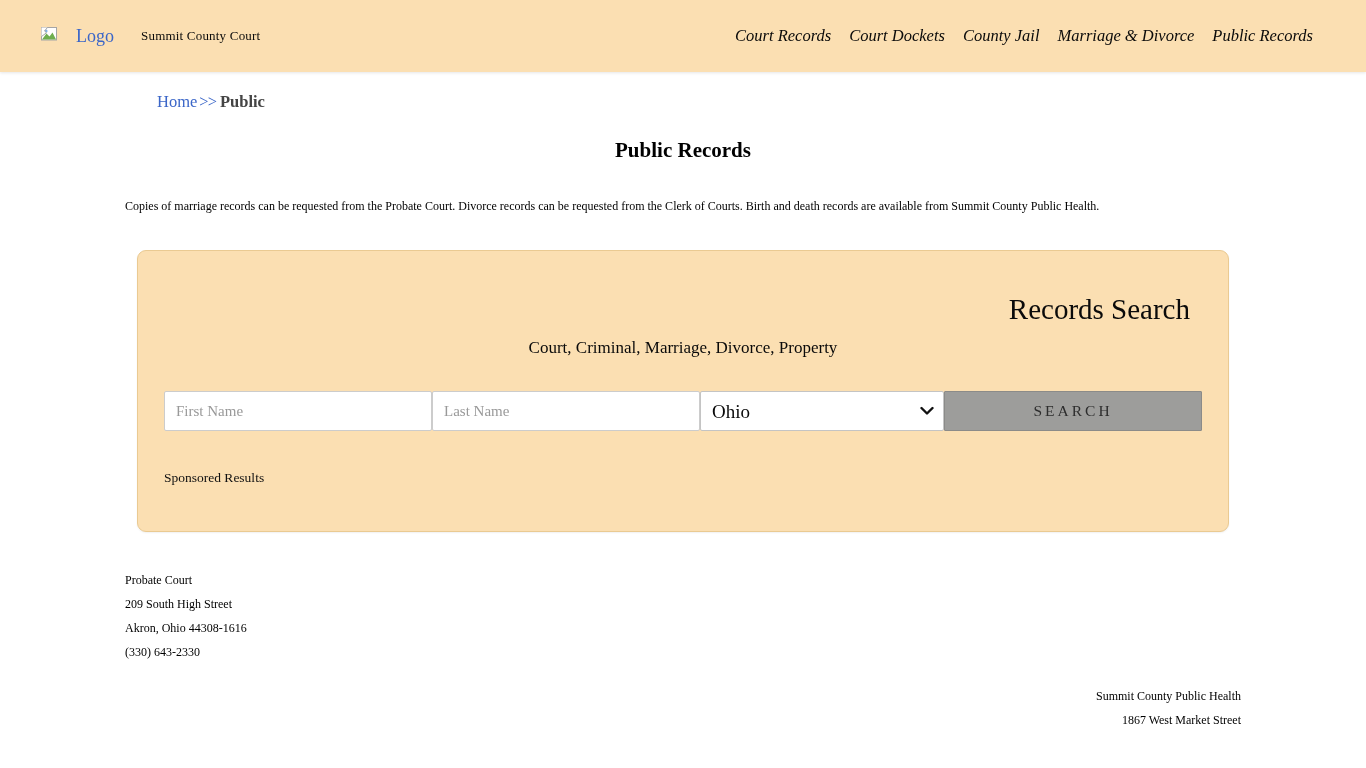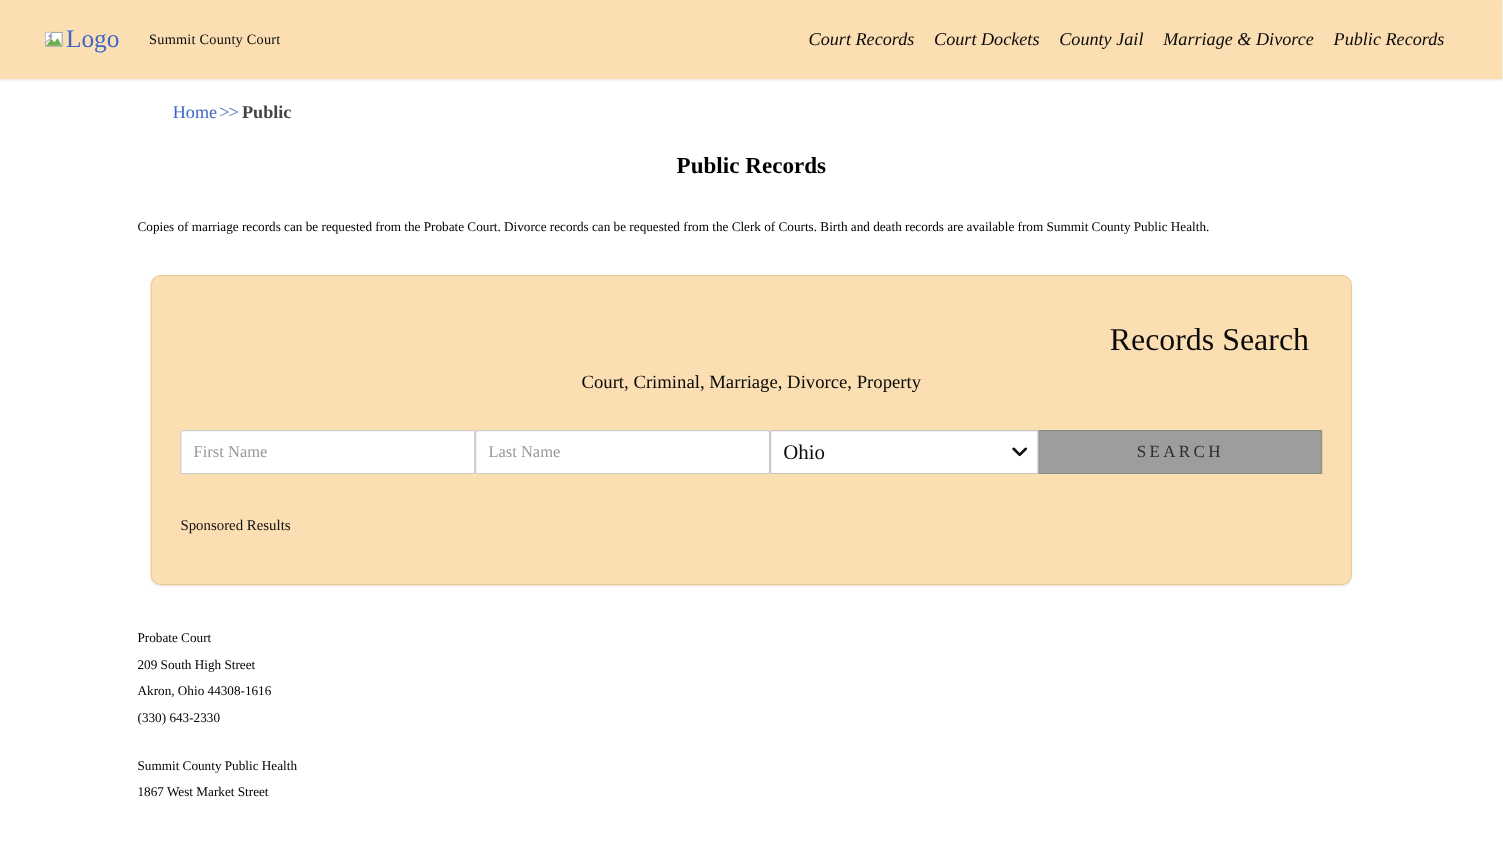--- a/index.html
+++ b/index.html
@@ -22,23 +22,23 @@
 
   
   .header{
     height:72px;background:var(--header-bg,#FBDFB2);
     display:flex;align-items:center;
     padding:0 53px 0 40px;
     box-shadow:0 1px 3px rgba(0,0,0,0.10);
     position:relative;z-index:2;
   }
   .logo-link{
-    display:flex;align-items:center;gap:2px;
+    display:flex;align-items:flex-start;gap:18px;
     color:var(--link-blue,#3B66C8);text-decoration:none;
-    font-size:23px;cursor:pointer;
+    font-size:18px;cursor:pointer;
   }
   .logo-link svg{display:block;}
   .site-title{
     margin-left:27px;font-size:13px;color:#0a0a0a;letter-spacing:.2px;
   }
   .nav{margin-left:auto;display:flex;align-items:center;gap:18px;font-style:italic;}
   .nav a{
     color:#0a0a0a;text-decoration:none;font-size:16.5px;white-space:nowrap;cursor:pointer;
   }
 
@@ -104,21 +104,21 @@
     color:#2d2d2d;font-size:15.5px;letter-spacing:3px;
     font-family:"Liberation Serif","DejaVu Serif",serif;
     cursor:pointer;border-radius:1px;
   }
   .sponsored{
     margin-top:39px;font-size:13.5px;color:#111;
   }
 
   
   .contacts{margin-top:36px;font-size:12px;line-height:24px;color:#000;}
-  .contact-block + .contact-block{margin-top:20px;}
+  .contact-block + .contact-block{margin-top:20px;text-align:right;}
 </style>
 </head>
 <body>
 
 <div class="header">
   <a class="logo-link">
     <span style="line-height:0;">
       <svg width="18" height="16" viewBox="0 0 18 16">
         <rect x="1.5" y="1.5" width="15" height="12.5" fill="#ffffff" stroke="#a5a5a5" stroke-width="1"></rect>
         <path d="M2 13.5 L6.5 7.5 L9.5 10.5 L12.5 6.5 L16 13.5 Z" fill="#6fae4e"></path>

